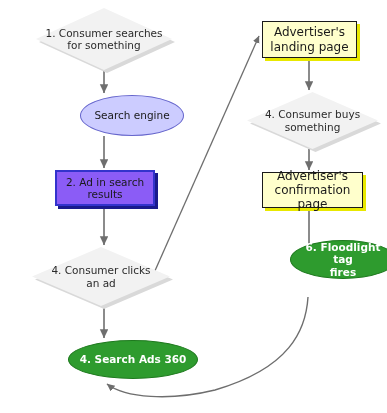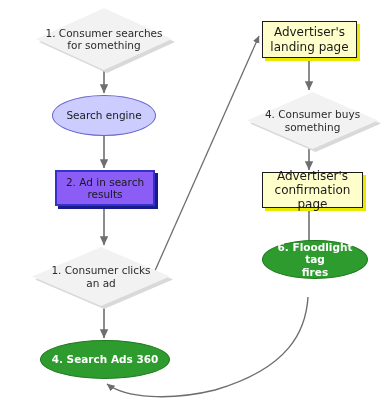--- a/index.html
+++ b/index.html
@@ -88,20 +88,21 @@
     box-shadow: 3px 3px 0 0 #e8e800;
   }
   .box-yellow .node-label {
     color: #1a1a1a;
     font-size: 12px;
   }
 
   
   .ellipse {
     border-radius: 50%;
+    margin-left: 28px;
   }
   .ellipse-blue {
     background: #ccccff;
     border: 1.5px solid #6666cc;
   }
   .ellipse-blue .node-label {
     color: #1a1a1a;
     font-size: 10.5px;
   }
   .ellipse-green {
@@ -157,21 +158,21 @@
   </div>
 
   <div class="node boxnode box-blue" style="left:55px; top:170px; width:100px; height:36px;">
     <span class="node-label">2. Ad in search
 results</span>
   </div>
 
   <div class="node diamond" style="left:32px; top:247px; width:138px; height:59px;">
     <span class="dshadow"></span>
     <span class="dshape"></span>
-    <span class="node-label">1. Consumer clicks
+    <span class="node-label">4. Consumer clicks
 an ad</span>
   </div>
 
   <div class="node ellipse ellipse-green" style="left:40px; top:340px; width:130px; height:39px;">
     <span class="node-label">4. Search Ads 360</span>
   </div>
 
   <div class="node boxnode box-yellow" style="left:262px; top:21px; width:95px; height:37px;">
     <span class="node-label">Advertiser's
 landing page</span>

